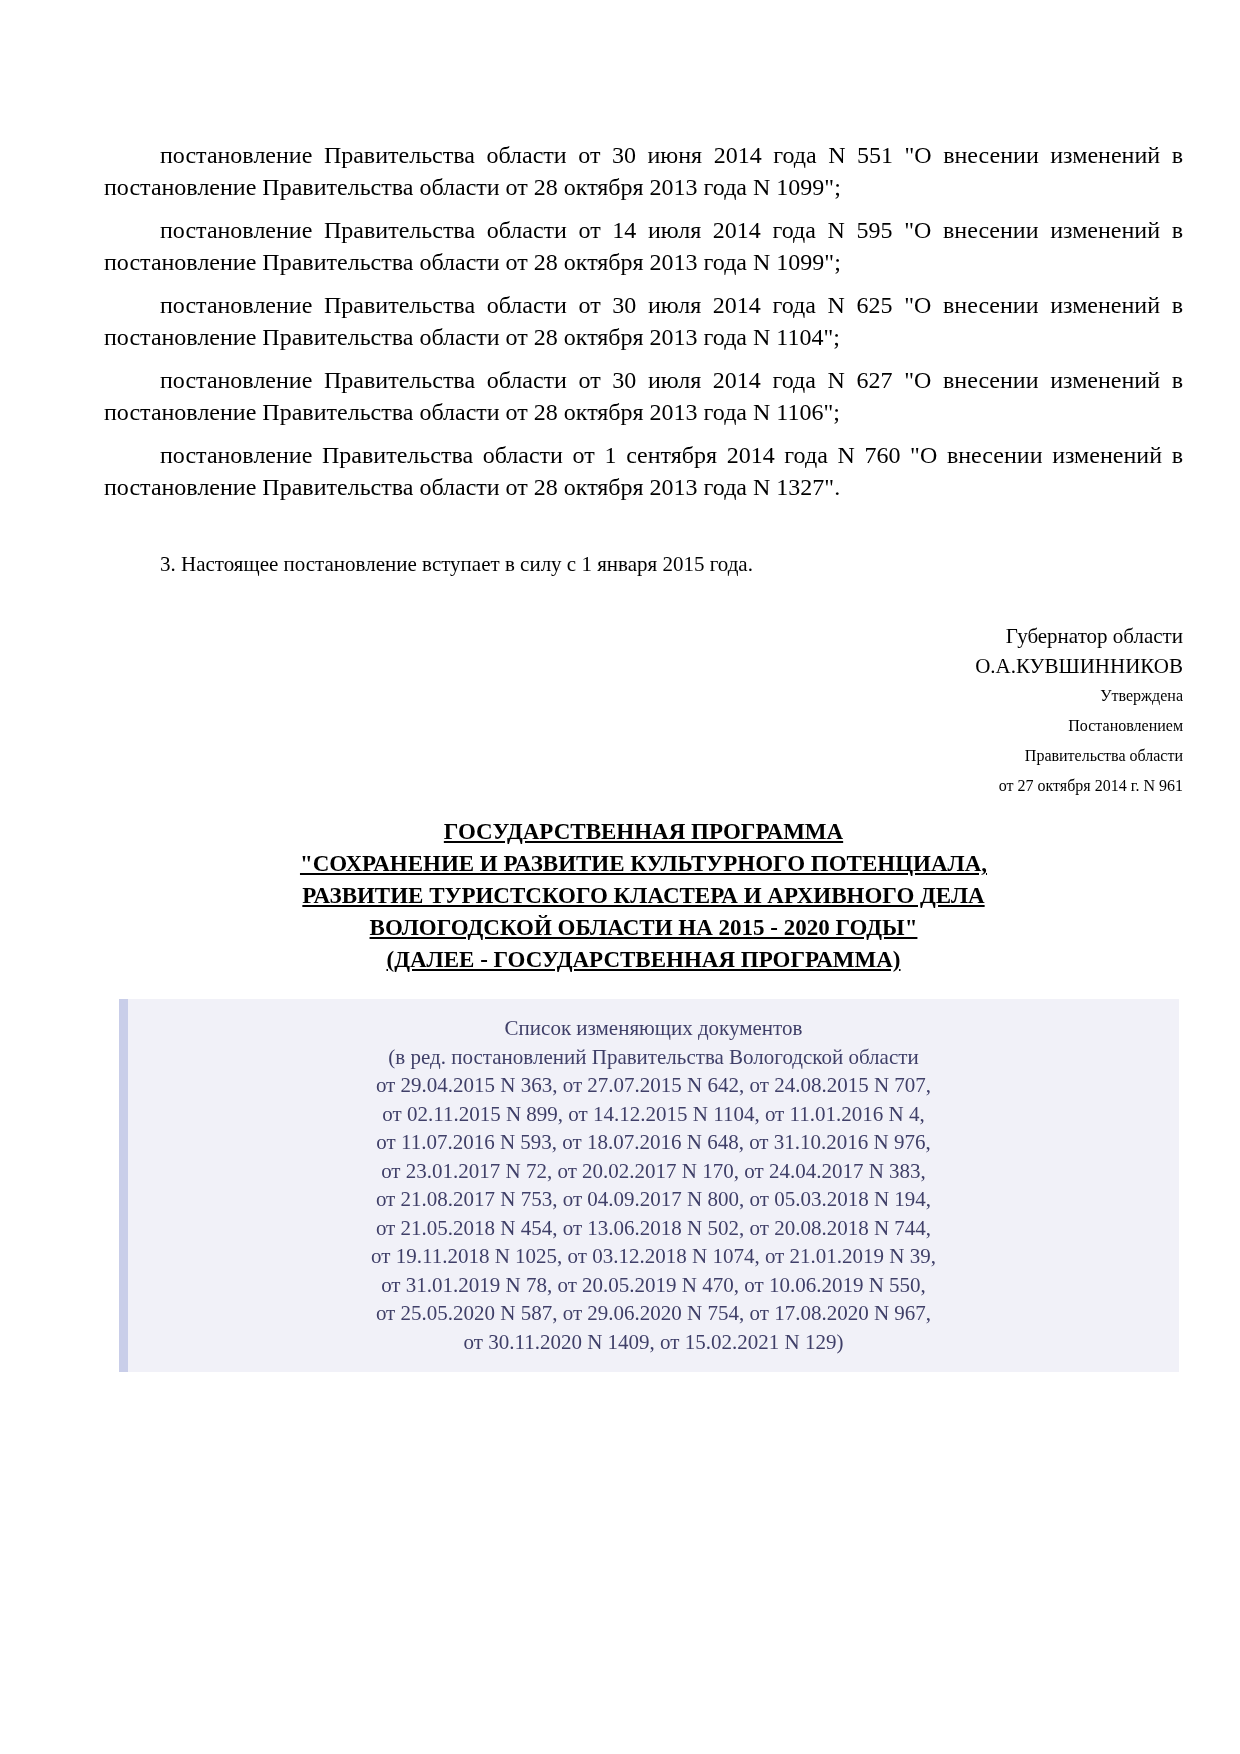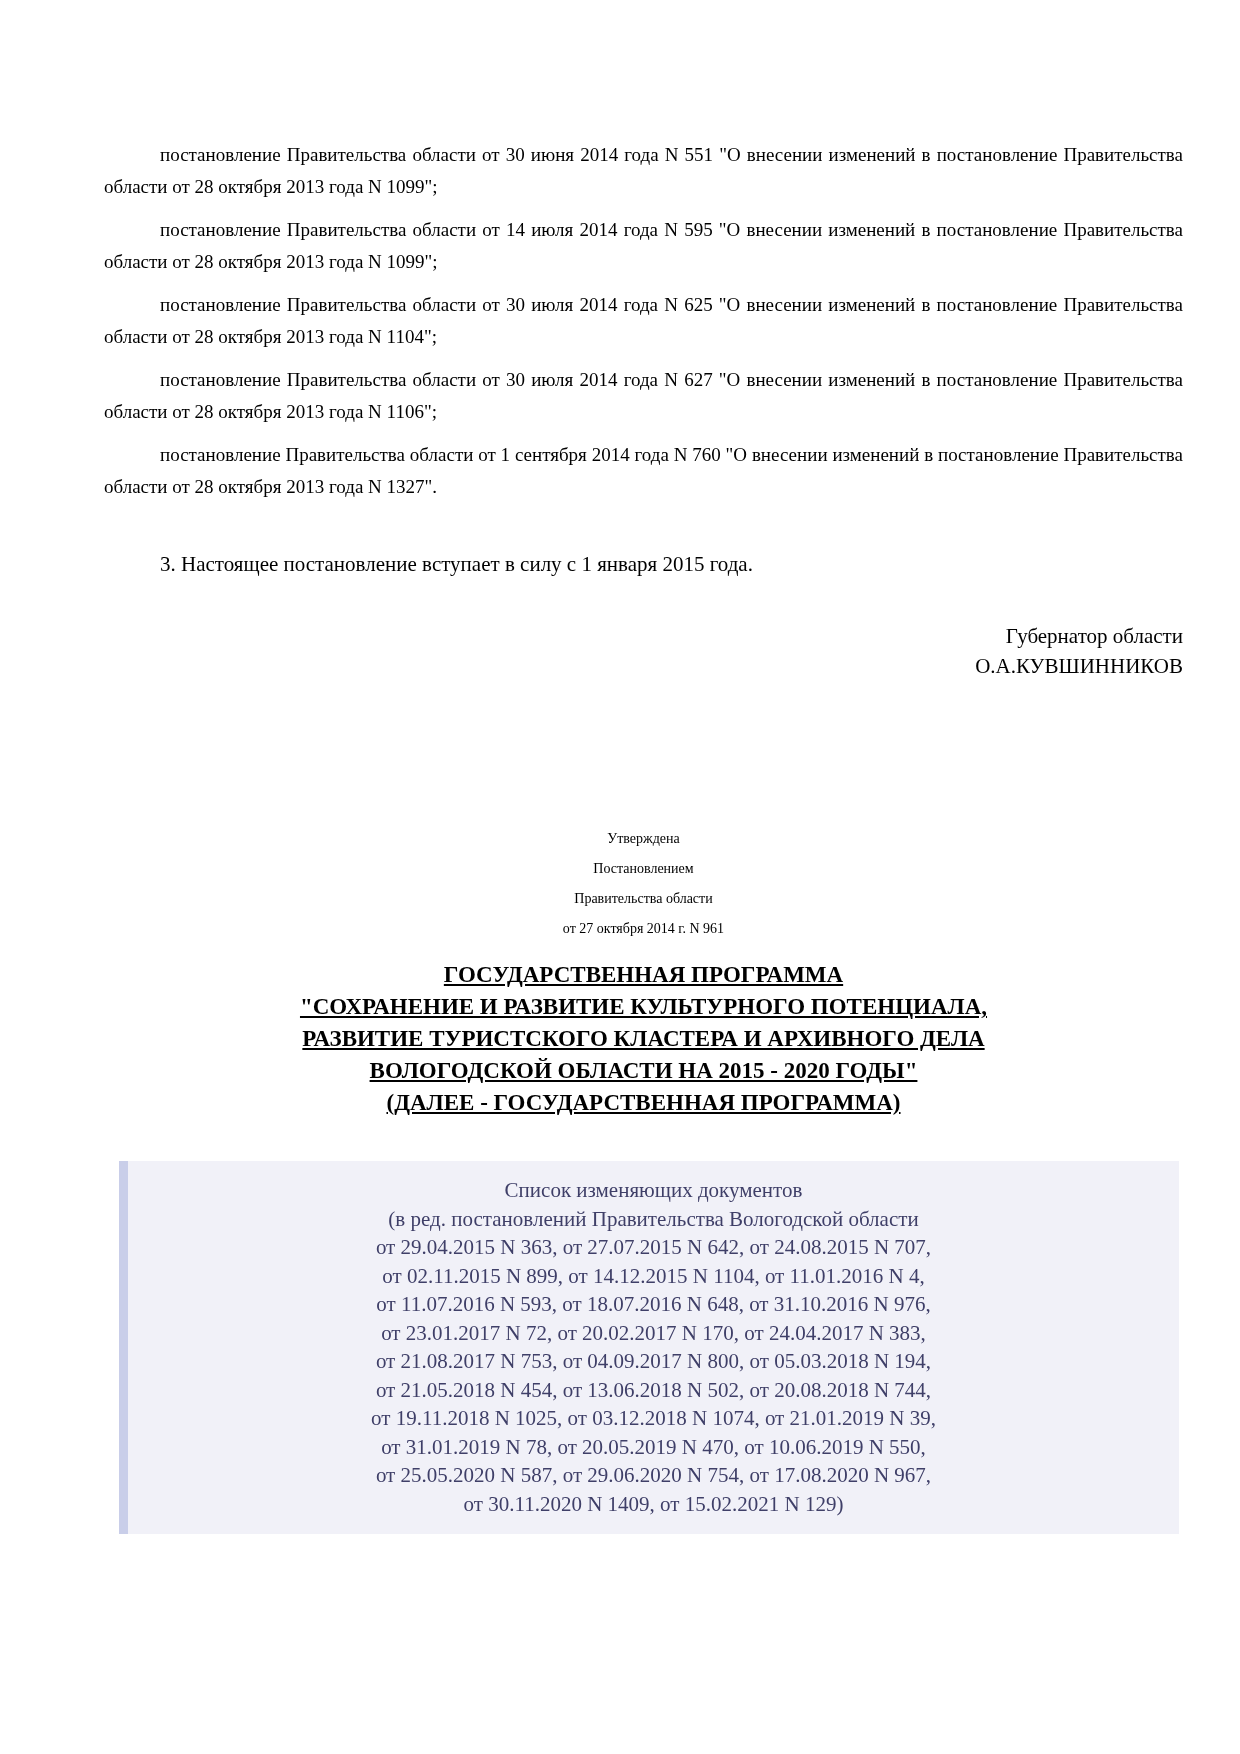--- a/index.html
+++ b/index.html
@@ -14,55 +14,54 @@
     color: #000000;
   }
   .doc {
     box-sizing: border-box;
     width: 1240px;
     min-height: 1754px;
     padding: 139px 57px 40px 104px;
   }
   .para {
     margin: 0 0 11px 0;
-    font-size: 19px;
+    font-size: 24px;
     line-height: 32px;
     text-align: justify;
     text-indent: 56px;
   }
   .clause {
     margin: 45px 0 0 0;
     font-size: 21px;
     line-height: 32px;
     text-indent: 56px;
     text-align: left;
   }
   .sig-block {
     margin-top: 41px;
     font-size: 21px;
     line-height: 30px;
     text-align: right;
   }
   .approval-block {
-    margin-top: 143px;
-    font-size: 14px;
+    font-size: 16px;
     line-height: 30px;
-    text-align: center;
+    text-align: right;
   }
   .program-title {
     margin-top: 15px;
     font-size: 23px;
     line-height: 32px;
     font-weight: bold;
     text-align: center;
     text-decoration: underline;
   }
   .amendments-box {
     box-sizing: border-box;
-    margin: 42px 4px 0 15px;
+    margin: 23px 4px 0 15px;
     background: #f1f1f8;
     border-left: 9px solid #c9cee9;
     padding: 15px 10px 16px 10px;
     font-size: 21px;
     line-height: 28.5px;
     text-align: center;
     color: #3f3f68;
   }
   .line { display: block; }
 </style>

